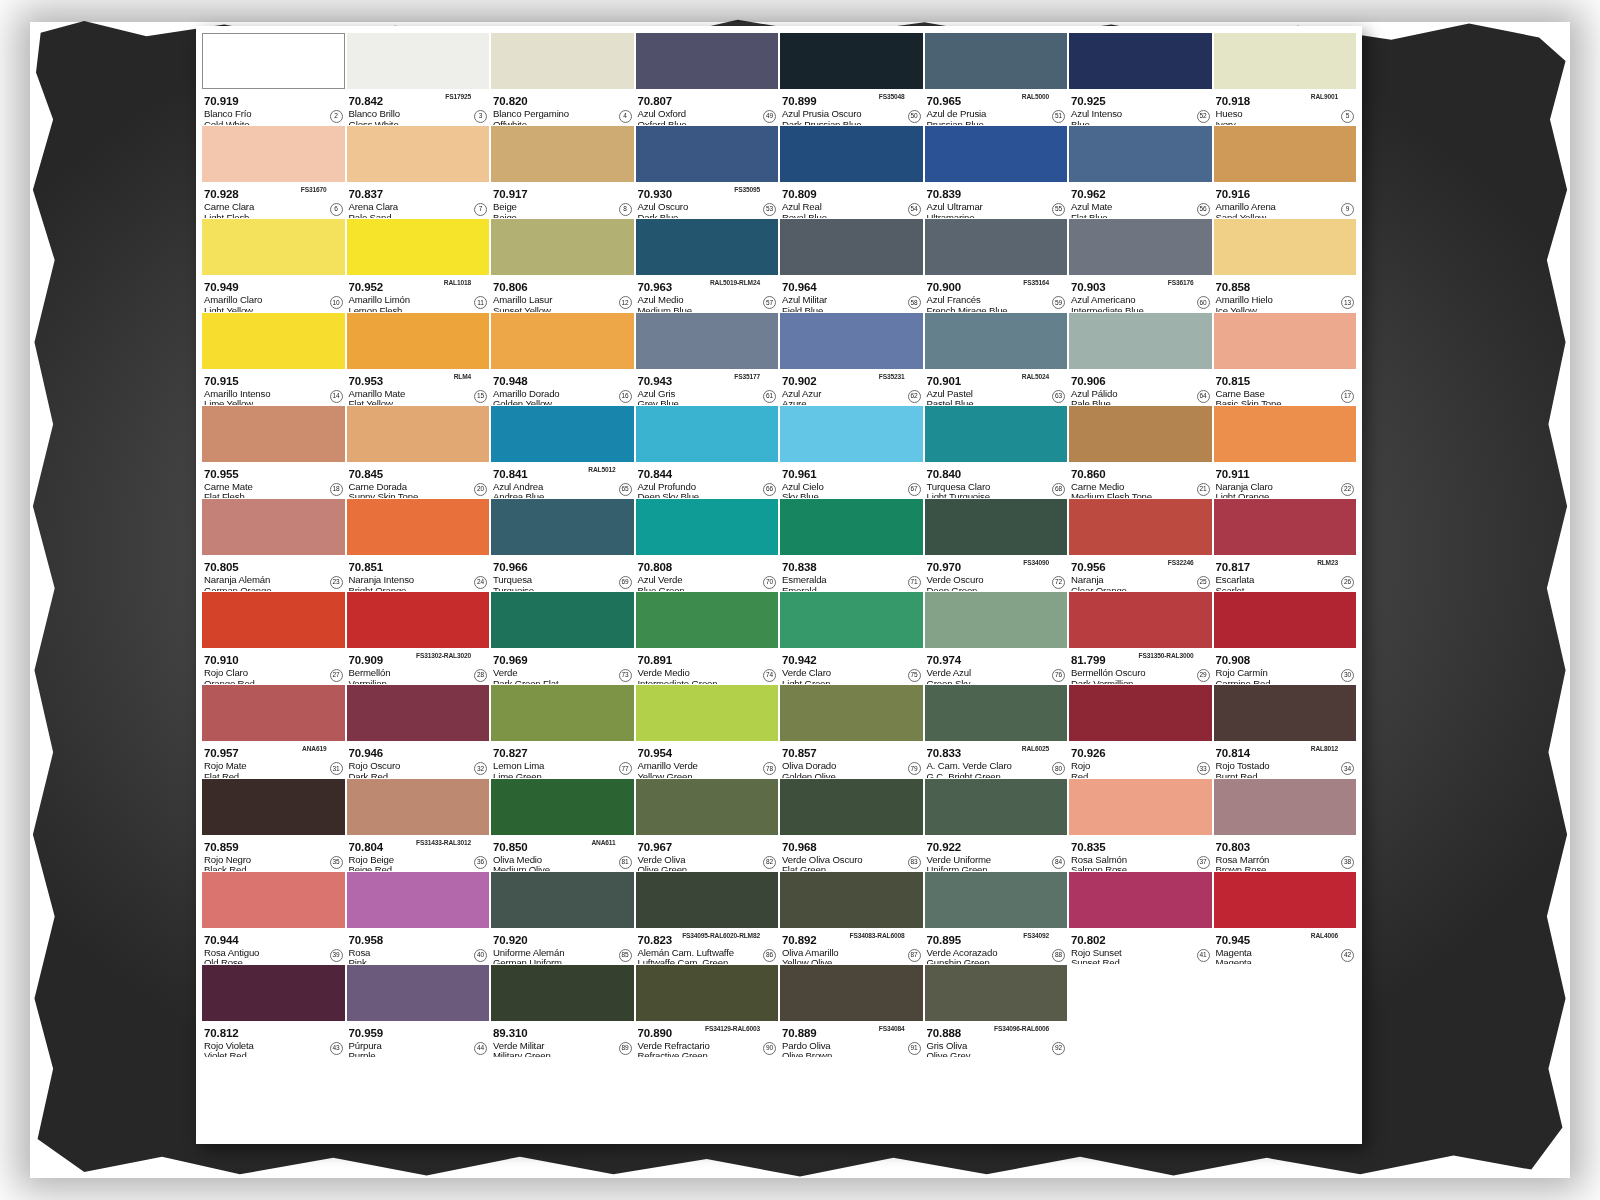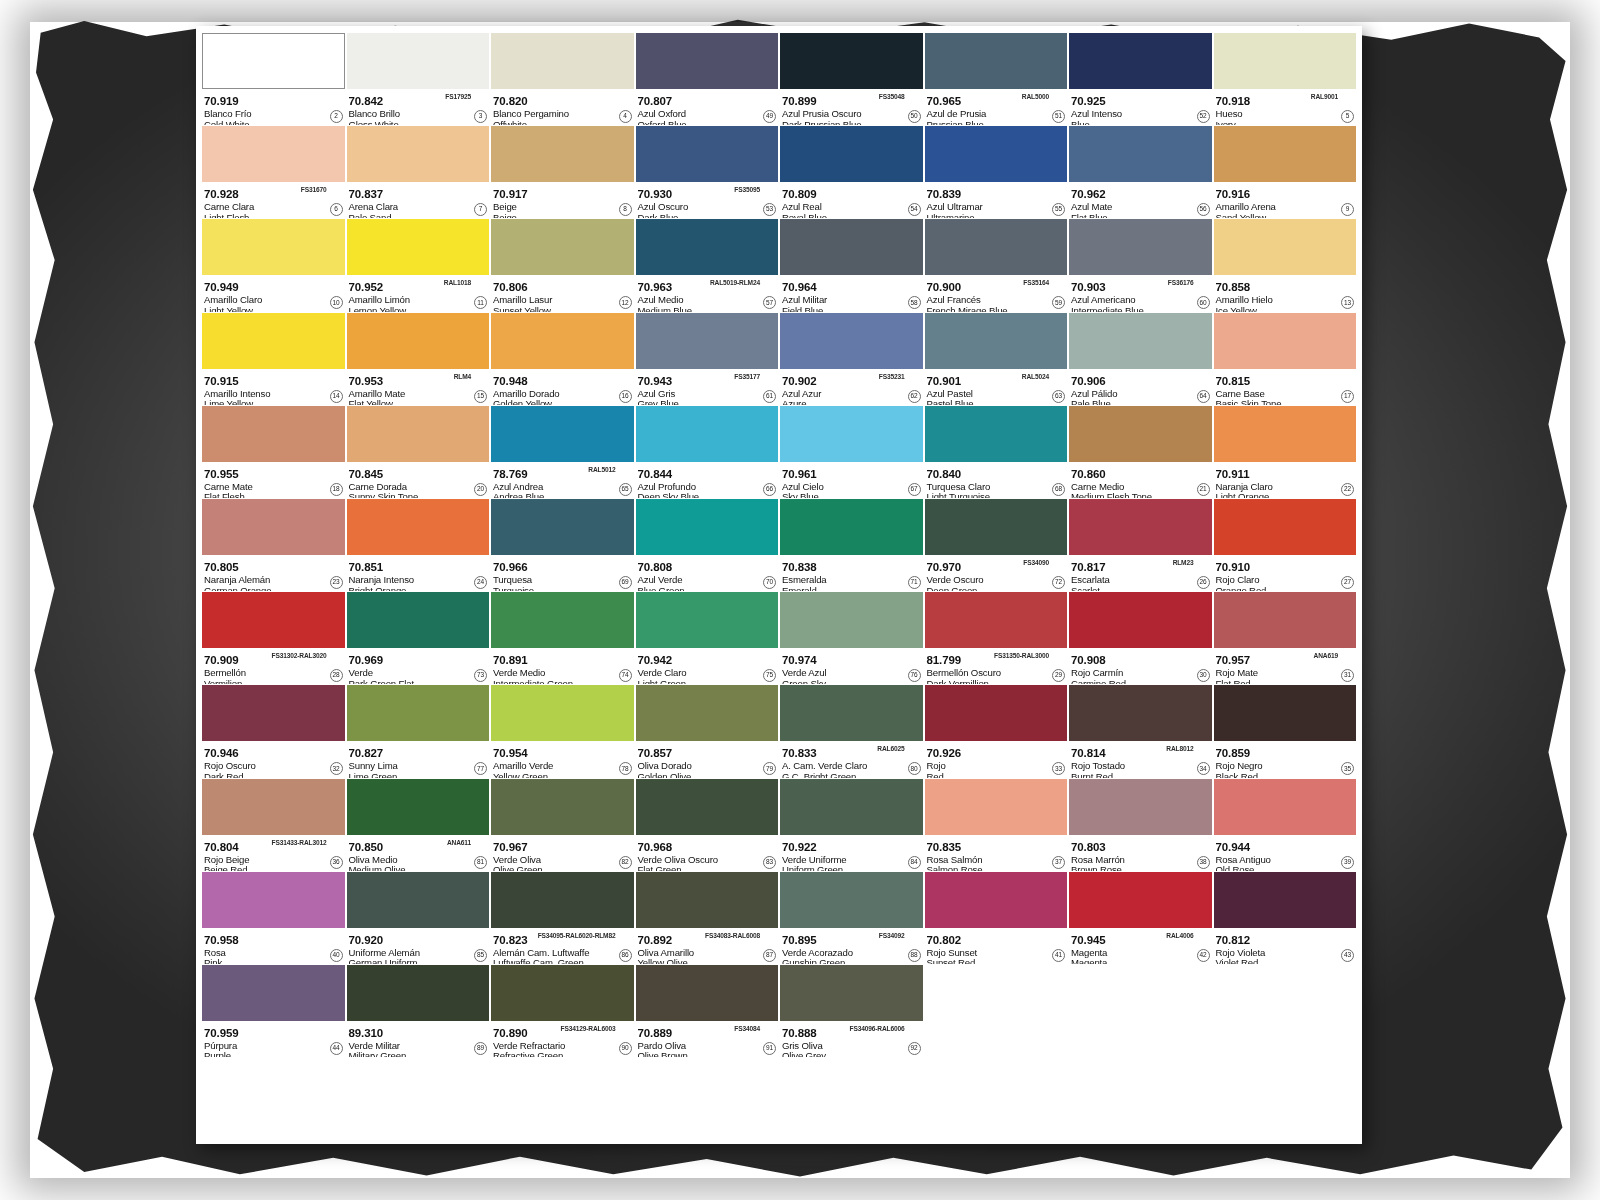--- a/index.html
+++ b/index.html
@@ -192,21 +192,21 @@
         <div class="cell">
           <div class="swatch" style="background: rgb(207, 154, 87);"></div>
           <div class="meta"><span class="code">70.916</span><span class="name-es">Amarillo Arena</span><span class="name-en">Sand Yellow</span><span class="idx">9</span></div>
         </div>
         <div class="cell">
           <div class="swatch" style="background: rgb(245, 226, 92);"></div>
           <div class="meta"><span class="code">70.949</span><span class="name-es">Amarillo Claro</span><span class="name-en">Light Yellow</span><span class="idx">10</span></div>
         </div>
         <div class="cell">
           <div class="swatch" style="background: rgb(245, 228, 42);"></div>
-          <div class="meta"><span class="code">70.952</span><span class="ref">RAL1018</span><span class="name-es">Amarillo Limón</span><span class="name-en">Lemon Yellow</span><span class="idx">11</span></div>
+          <div class="meta"><span class="code">70.952</span><span class="ref">RAL1018</span><span class="name-es">Amarillo Limón</span><span class="name-en">Lemon Flesh</span><span class="idx">11</span></div>
         </div>
         <div class="cell">
           <div class="swatch" style="background: rgb(178, 176, 114);"></div>
           <div class="meta"><span class="code">70.806</span><span class="name-es">Amarillo Lasur</span><span class="name-en">Sunset Yellow</span><span class="idx">12</span></div>
         </div>
         <div class="cell">
           <div class="swatch" style="background: rgb(35, 86, 110);"></div>
           <div class="meta"><span class="code">70.963</span><span class="ref">RAL5019-RLM24</span><span class="name-es">Azul Medio</span><span class="name-en">Medium Blue</span><span class="idx">57</span></div>
         </div>
         <div class="cell">
@@ -260,21 +260,21 @@
         <div class="cell">
           <div class="swatch" style="background: rgb(203, 141, 110);"></div>
           <div class="meta"><span class="code">70.955</span><span class="name-es">Carne Mate</span><span class="name-en">Flat Flesh</span><span class="idx">18</span></div>
         </div>
         <div class="cell">
           <div class="swatch" style="background: rgb(226, 168, 115);"></div>
           <div class="meta"><span class="code">70.845</span><span class="name-es">Carne Dorada</span><span class="name-en">Sunny Skin Tone</span><span class="idx">20</span></div>
         </div>
         <div class="cell">
           <div class="swatch" style="background: rgb(23, 133, 172);"></div>
-          <div class="meta"><span class="code">78.769</span><span class="ref">RAL5012</span><span class="name-es">Azul Andrea</span><span class="name-en">Andrea Blue</span><span class="idx">65</span></div>
+          <div class="meta"><span class="code">70.841</span><span class="ref">RAL5012</span><span class="name-es">Azul Andrea</span><span class="name-en">Andrea Blue</span><span class="idx">65</span></div>
         </div>
         <div class="cell">
           <div class="swatch" style="background: rgb(57, 179, 207);"></div>
           <div class="meta"><span class="code">70.844</span><span class="name-es">Azul Profundo</span><span class="name-en">Deep Sky Blue</span><span class="idx">66</span></div>
         </div>
         <div class="cell">
           <div class="swatch" style="background: rgb(99, 198, 231);"></div>
           <div class="meta"><span class="code">70.961</span><span class="name-es">Azul Cielo</span><span class="name-en">Sky Blue</span><span class="idx">67</span></div>
         </div>
         <div class="cell">
@@ -307,20 +307,24 @@
         </div>
         <div class="cell">
           <div class="swatch" style="background: rgb(23, 133, 95);"></div>
           <div class="meta"><span class="code">70.838</span><span class="name-es">Esmeralda</span><span class="name-en">Emerald</span><span class="idx">71</span></div>
         </div>
         <div class="cell">
           <div class="swatch" style="background: rgb(58, 82, 69);"></div>
           <div class="meta"><span class="code">70.970</span><span class="ref">FS34090</span><span class="name-es">Verde Oscuro</span><span class="name-en">Deep Green</span><span class="idx">72</span></div>
         </div>
         <div class="cell">
+          <div class="swatch" style="background: rgb(188, 74, 65);"></div>
+          <div class="meta"><span class="code">70.956</span><span class="ref">FS32246</span><span class="name-es">Naranja</span><span class="name-en">Clear Orange</span><span class="idx">25</span></div>
+        </div>
+        <div class="cell">
           <div class="swatch" style="background: rgb(169, 56, 72);"></div>
           <div class="meta"><span class="code">70.817</span><span class="ref">RLM23</span><span class="name-es">Escarlata</span><span class="name-en">Scarlet</span><span class="idx">26</span></div>
         </div>
         <div class="cell">
           <div class="swatch" style="background: rgb(212, 66, 42);"></div>
           <div class="meta"><span class="code">70.910</span><span class="name-es">Rojo Claro</span><span class="name-en">Orange Red</span><span class="idx">27</span></div>
         </div>
         <div class="cell">
           <div class="swatch" style="background: rgb(198, 44, 43);"></div>
           <div class="meta"><span class="code">70.909</span><span class="ref">FS31302-RAL3020</span><span class="name-es">Bermellón</span><span class="name-en">Vermilion</span><span class="idx">28</span></div>
@@ -352,21 +356,21 @@
         <div class="cell">
           <div class="swatch" style="background: rgb(181, 88, 89);"></div>
           <div class="meta"><span class="code">70.957</span><span class="ref">ANA619</span><span class="name-es">Rojo Mate</span><span class="name-en">Flat Red</span><span class="idx">31</span></div>
         </div>
         <div class="cell">
           <div class="swatch" style="background: rgb(125, 52, 71);"></div>
           <div class="meta"><span class="code">70.946</span><span class="name-es">Rojo Oscuro</span><span class="name-en">Dark Red</span><span class="idx">32</span></div>
         </div>
         <div class="cell">
           <div class="swatch" style="background: rgb(125, 147, 70);"></div>
-          <div class="meta"><span class="code">70.827</span><span class="name-es">Sunny Lima</span><span class="name-en">Lime Green</span><span class="idx">77</span></div>
+          <div class="meta"><span class="code">70.827</span><span class="name-es">Lemon Lima</span><span class="name-en">Lime Green</span><span class="idx">77</span></div>
         </div>
         <div class="cell">
           <div class="swatch" style="background: rgb(179, 208, 74);"></div>
           <div class="meta"><span class="code">70.954</span><span class="name-es">Amarillo Verde</span><span class="name-en">Yellow Green</span><span class="idx">78</span></div>
         </div>
         <div class="cell">
           <div class="swatch" style="background: rgb(118, 128, 74);"></div>
           <div class="meta"><span class="code">70.857</span><span class="name-es">Oliva Dorado</span><span class="name-en">Golden Olive</span><span class="idx">79</span></div>
         </div>
         <div class="cell">

